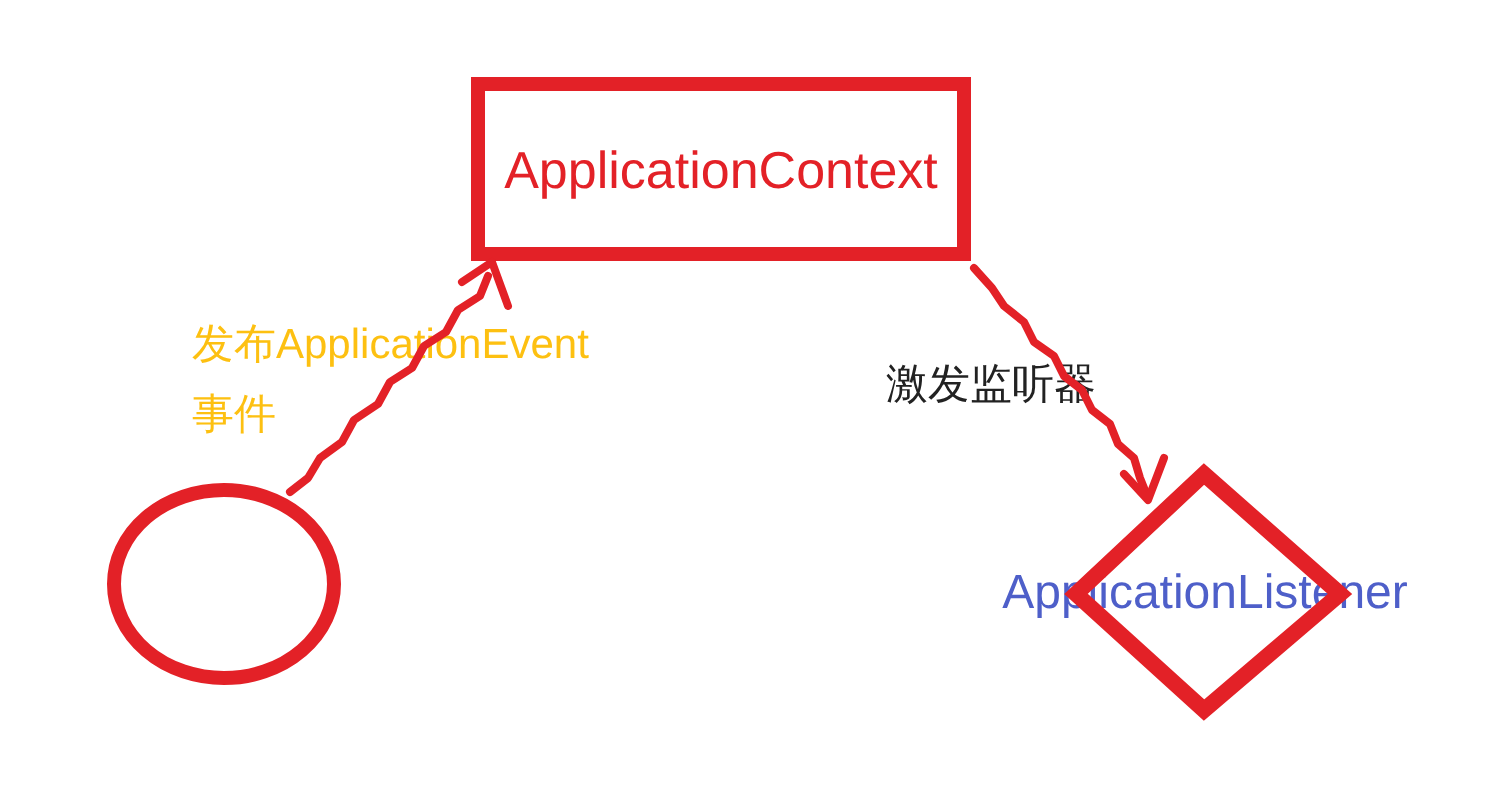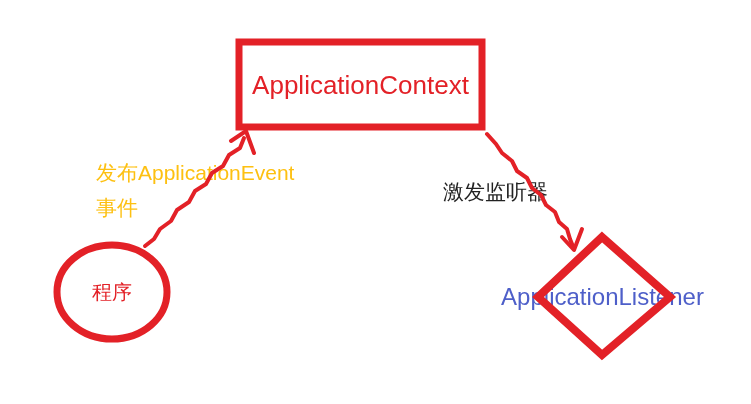--- a/index.html
+++ b/index.html
@@ -68,21 +68,20 @@
     stroke-linejoin:round;
   }
 </style>
 </head>
 <body>
 
 <div id="canvas">
 
   <div class="label" id="ctx-label">ApplicationContext</div>
 
-  <div class="label" id="program-label">程序</div>
 
   <div class="label" id="listener-label">ApplicationListener</div>
 
   <div class="label" id="publish-label">发布ApplicationEvent
 事件</div>
 
   <div class="label" id="trigger-label">激发监听器</div>
 
   <svg id="ink-overlay" width="751" height="404" viewBox="0 0 751 404">
 

